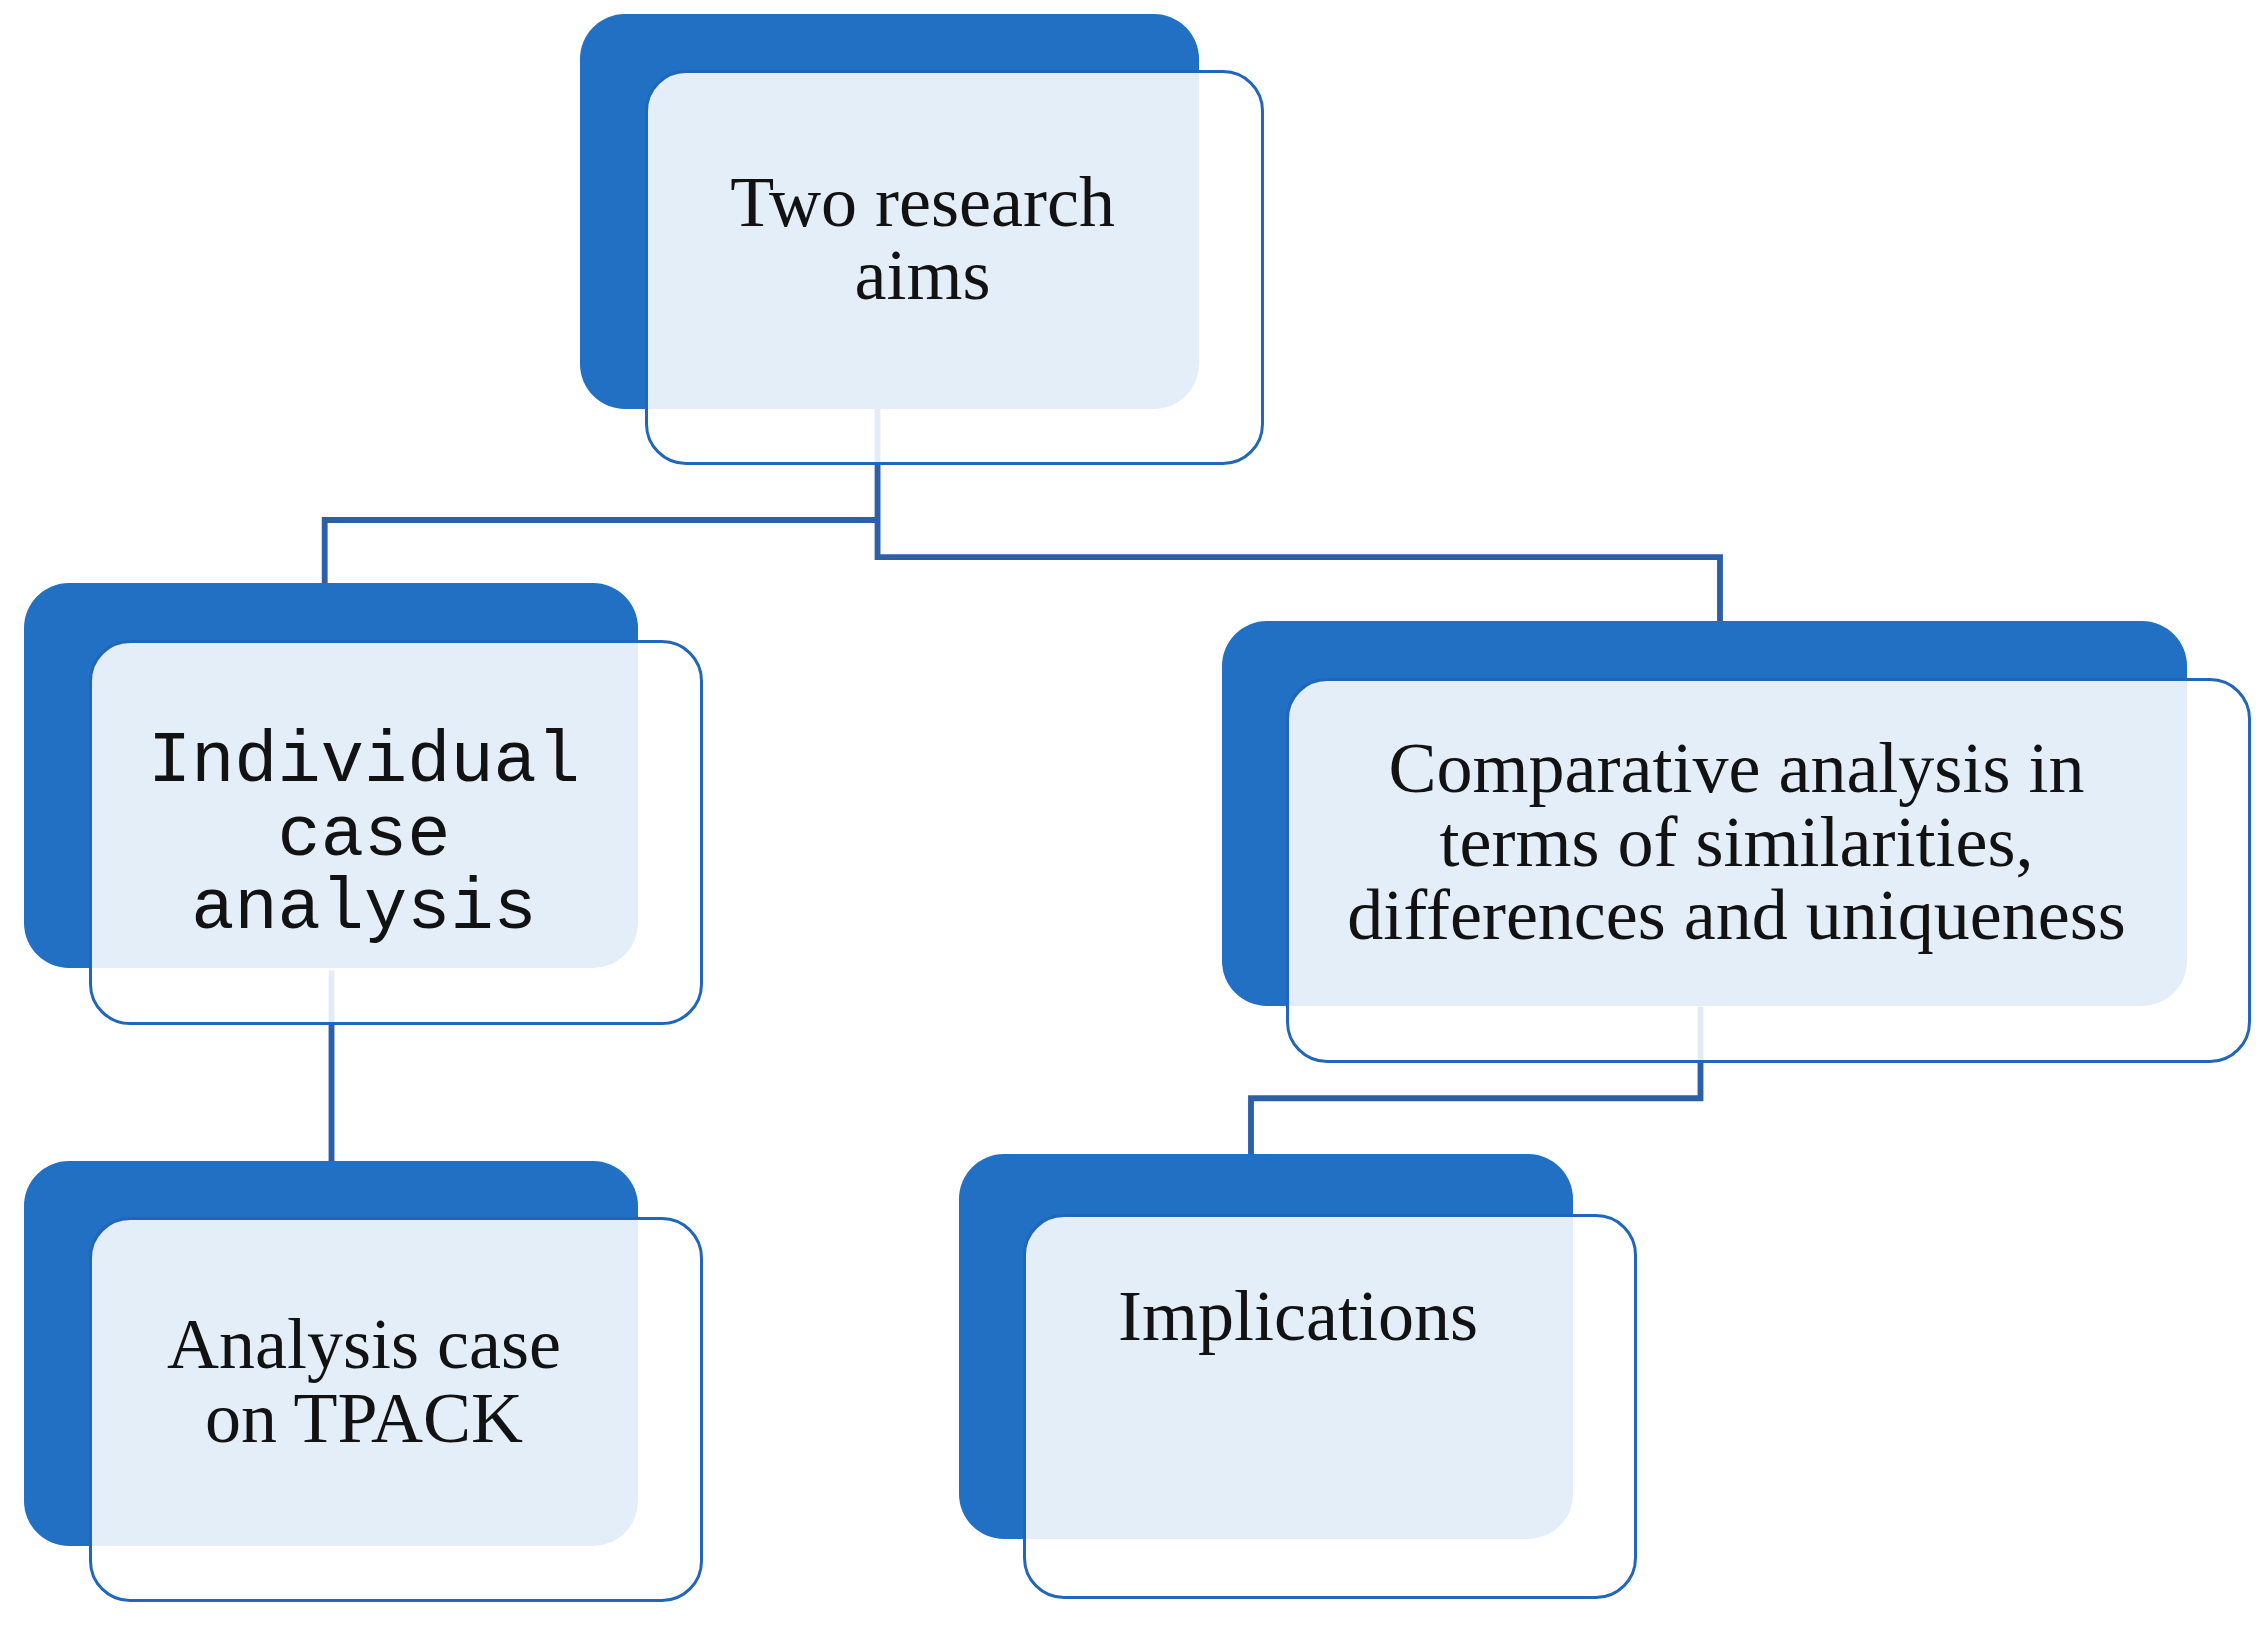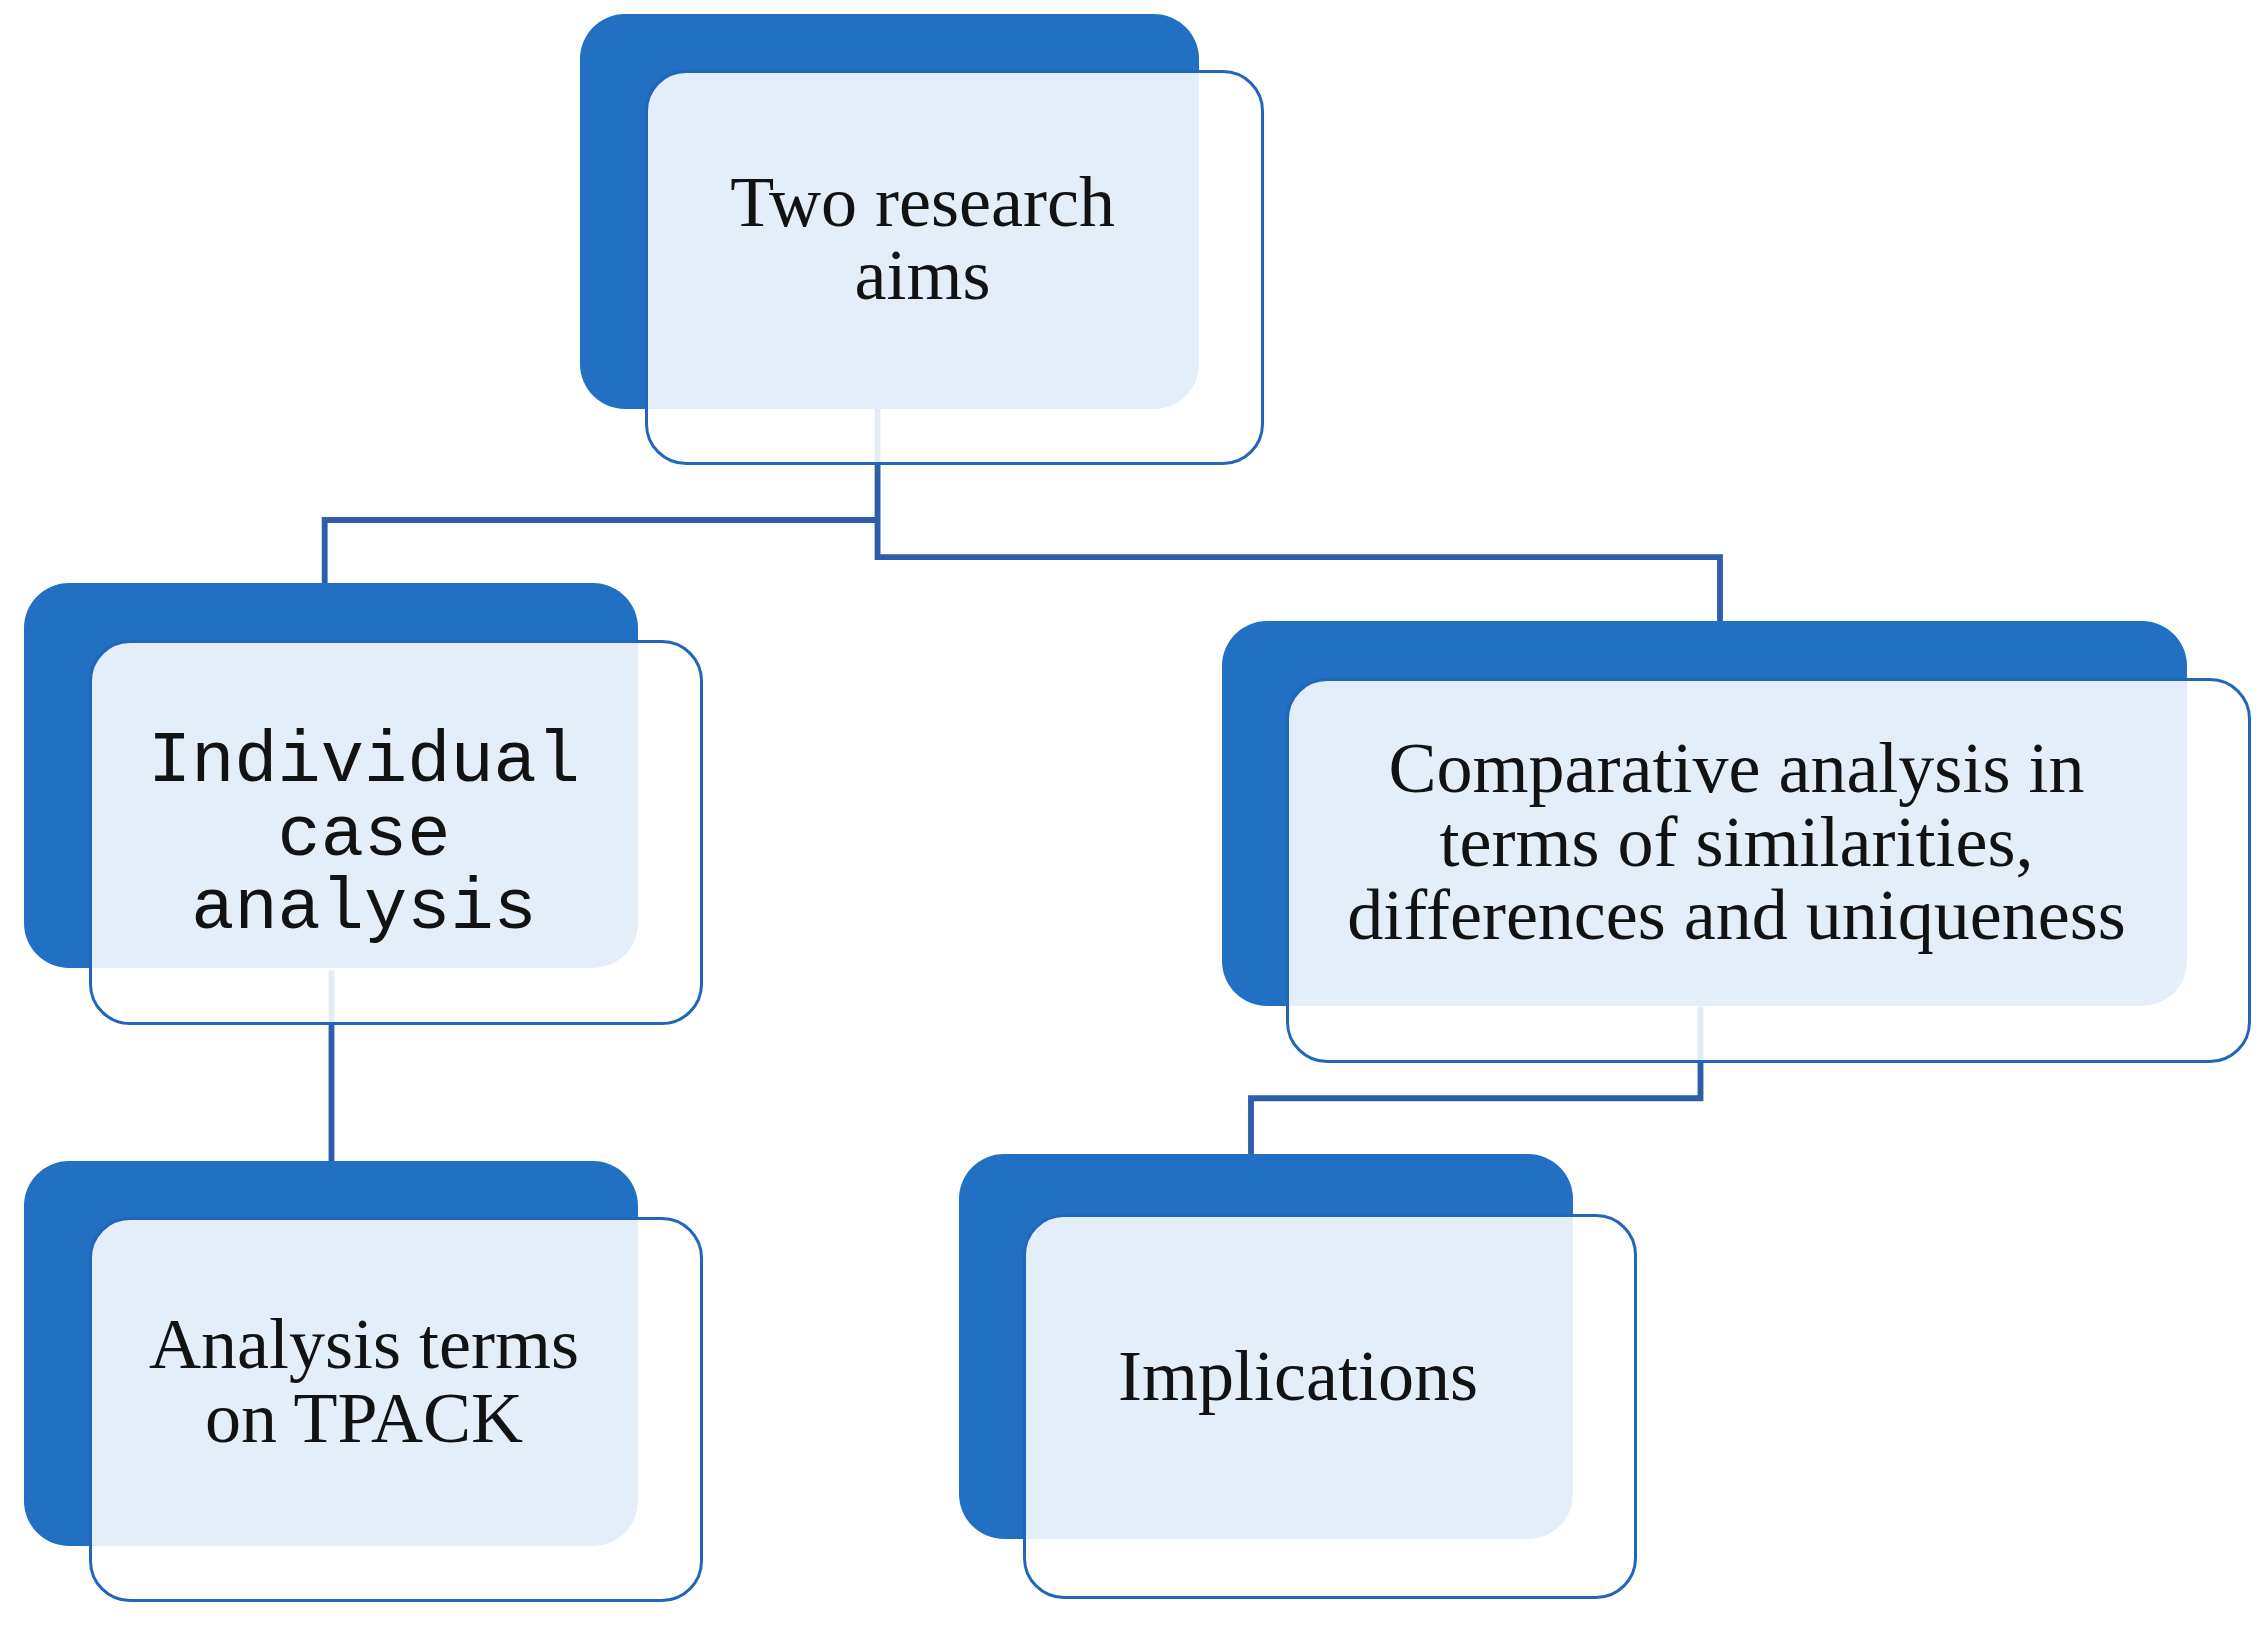--- a/index.html
+++ b/index.html
@@ -84,24 +84,24 @@
     <div class="node-back" style="left:1222px; top:621px; width:965px; height:385px;"></div>
     <div class="node-front" style="left:1286px; top:678px; width:965px; height:385px;"></div>
     <div class="node-text" style="left:1286px; top:678px; width:901px; height:329px;">Comparative analysis in
 terms of similarities,
 differences and uniqueness</div>
   </div>
 
   <div>
     <div class="node-back" style="left:24.4px; top:1161px; width:614px; height:385px;"></div>
     <div class="node-front" style="left:89px; top:1217px; width:614px; height:385px;"></div>
-    <div class="node-text" style="left:89px; top:1217px; width:550px; height:329px;">Analysis terms
+    <div class="node-text" style="left:89px; top:1217px; width:550px; height:329px;">Analysis case
 on TPACK</div>
   </div>
 
   <div>
     <div class="node-back" style="left:959px; top:1154px; width:614px; height:385px;"></div>
     <div class="node-front" style="left:1023px; top:1214px; width:614px; height:385px;"></div>
-    <div class="node-text" style="left:1023px; top:1214px; width:550px; height:325px;">Implications</div>
+    <div class="node-text" style="left:1023px; top:1154px; width:550px; height:325px;">Implications</div>
   </div>
 
 </div>
 
 
 </body></html>

